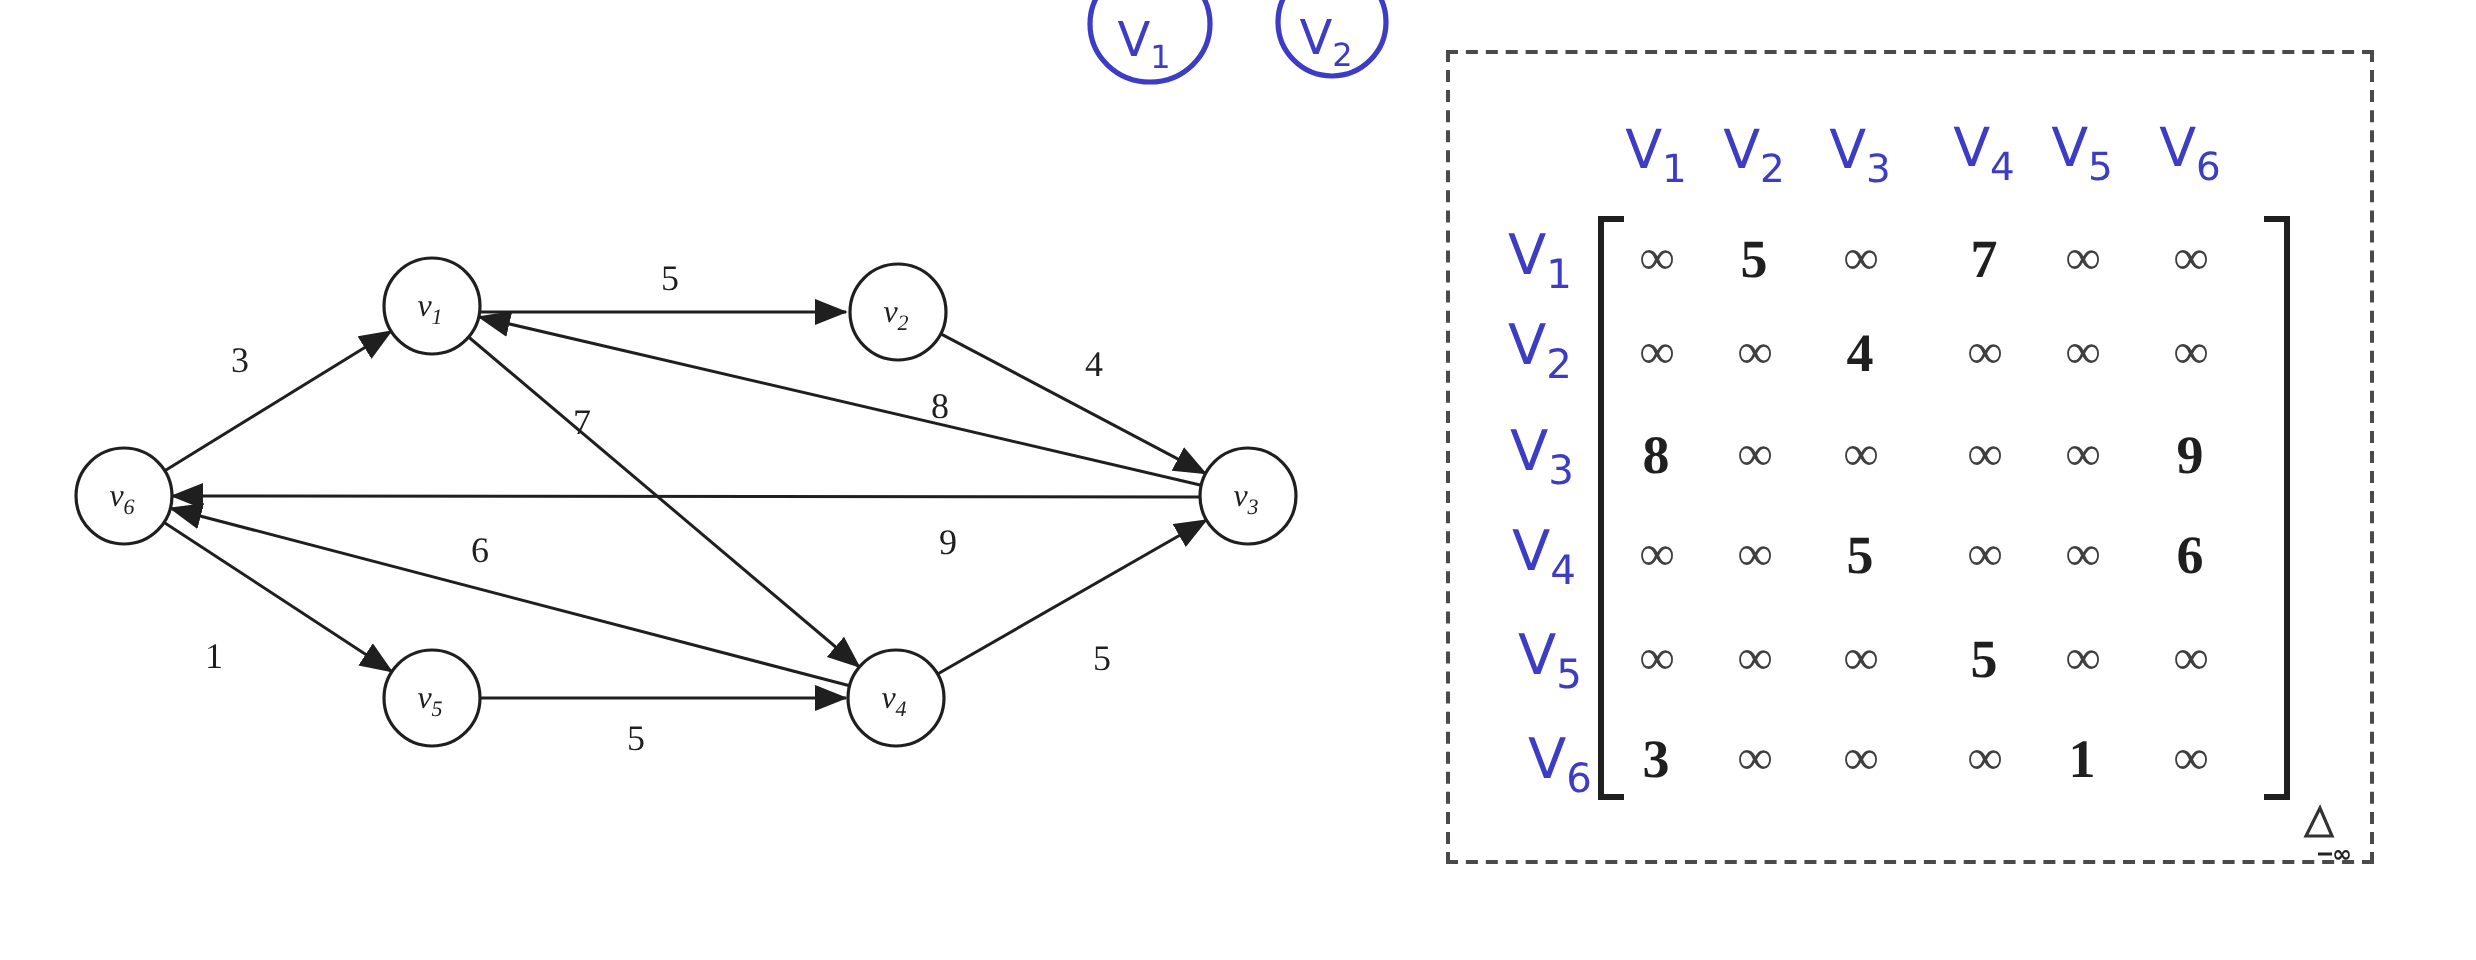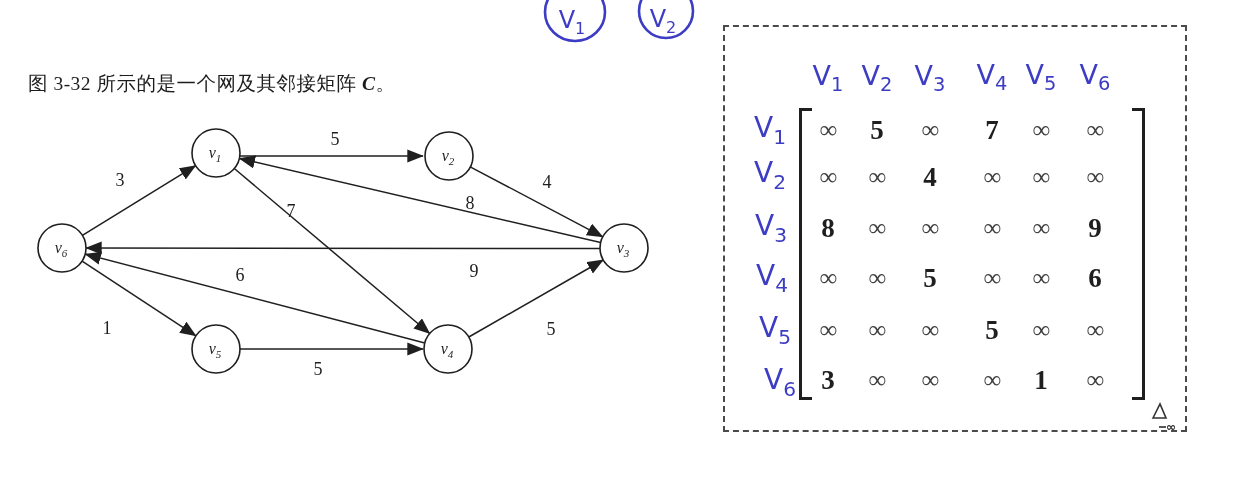--- a/index.html
+++ b/index.html
@@ -46,21 +46,20 @@
     position:absolute; left:1132px; top:108px; width:13px; height:292px;
     border-right:3px solid #1f1f1f; border-top:3px solid #1f1f1f; border-bottom:3px solid #1f1f1f;
   }
   .cursor-svg { position:absolute; left:1144px; top:398px; }
 </style>
 </head>
 <body>
 
 <div class="page">
 
-  <div class="caption"><span>图 3-32 所示的是一个网及其邻接矩阵 </span><span class="math-c">C</span><span>。</span></div>
 
   <svg class="graph-svg" width="720" height="480" viewBox="0 0 720 480">
     <defs>
       <marker id="arrow" viewBox="0 0 10 8" refX="9.5" refY="4" markerWidth="11" markerHeight="9" orient="auto">
         <path d="M0,0 L10,4 L0,8 Z" fill="#1f1f1f"></path>
       </marker>
     </defs>
 
     <g stroke="#1f1f1f" stroke-width="1.5" fill="none">
       <line x1="82.4" y1="235.4" x2="195.6" y2="165.6" marker-end="url(#arrow)"></line>

